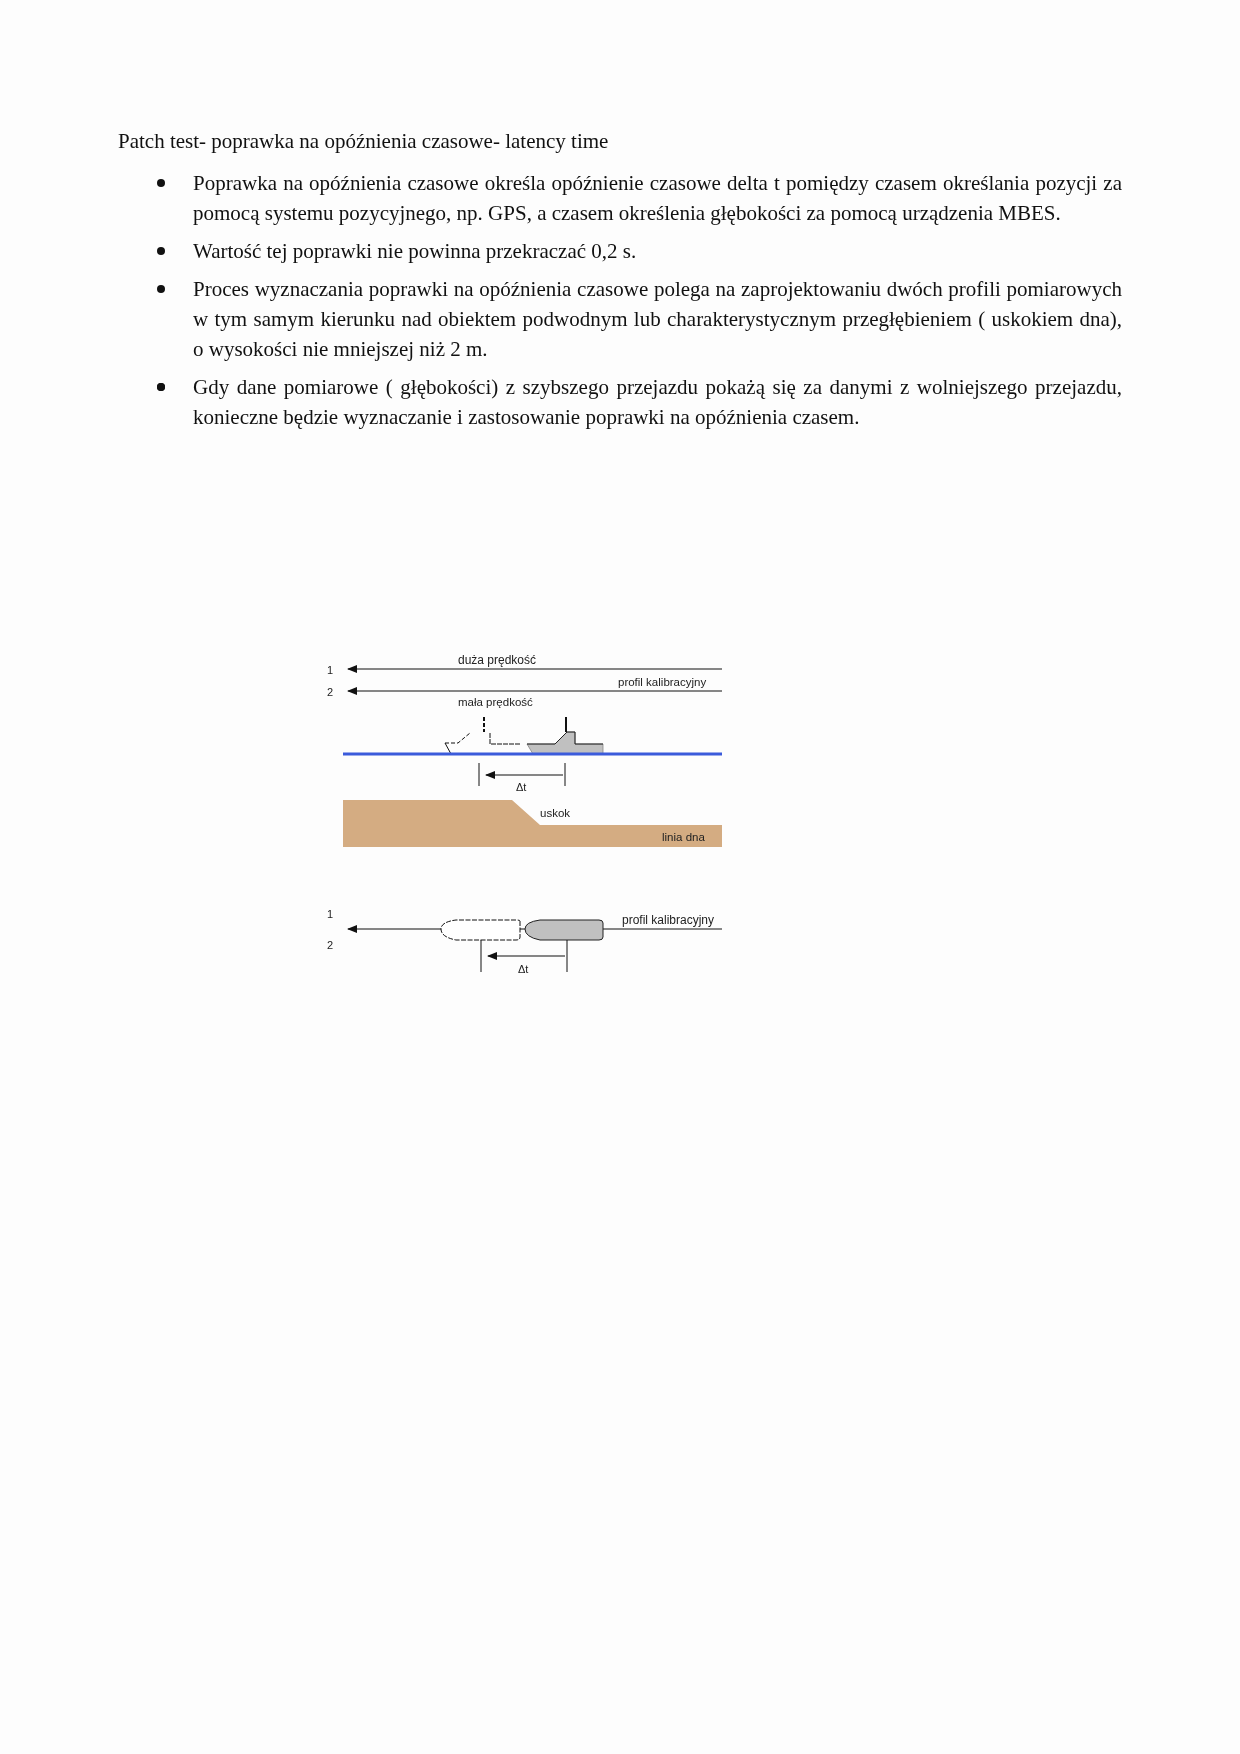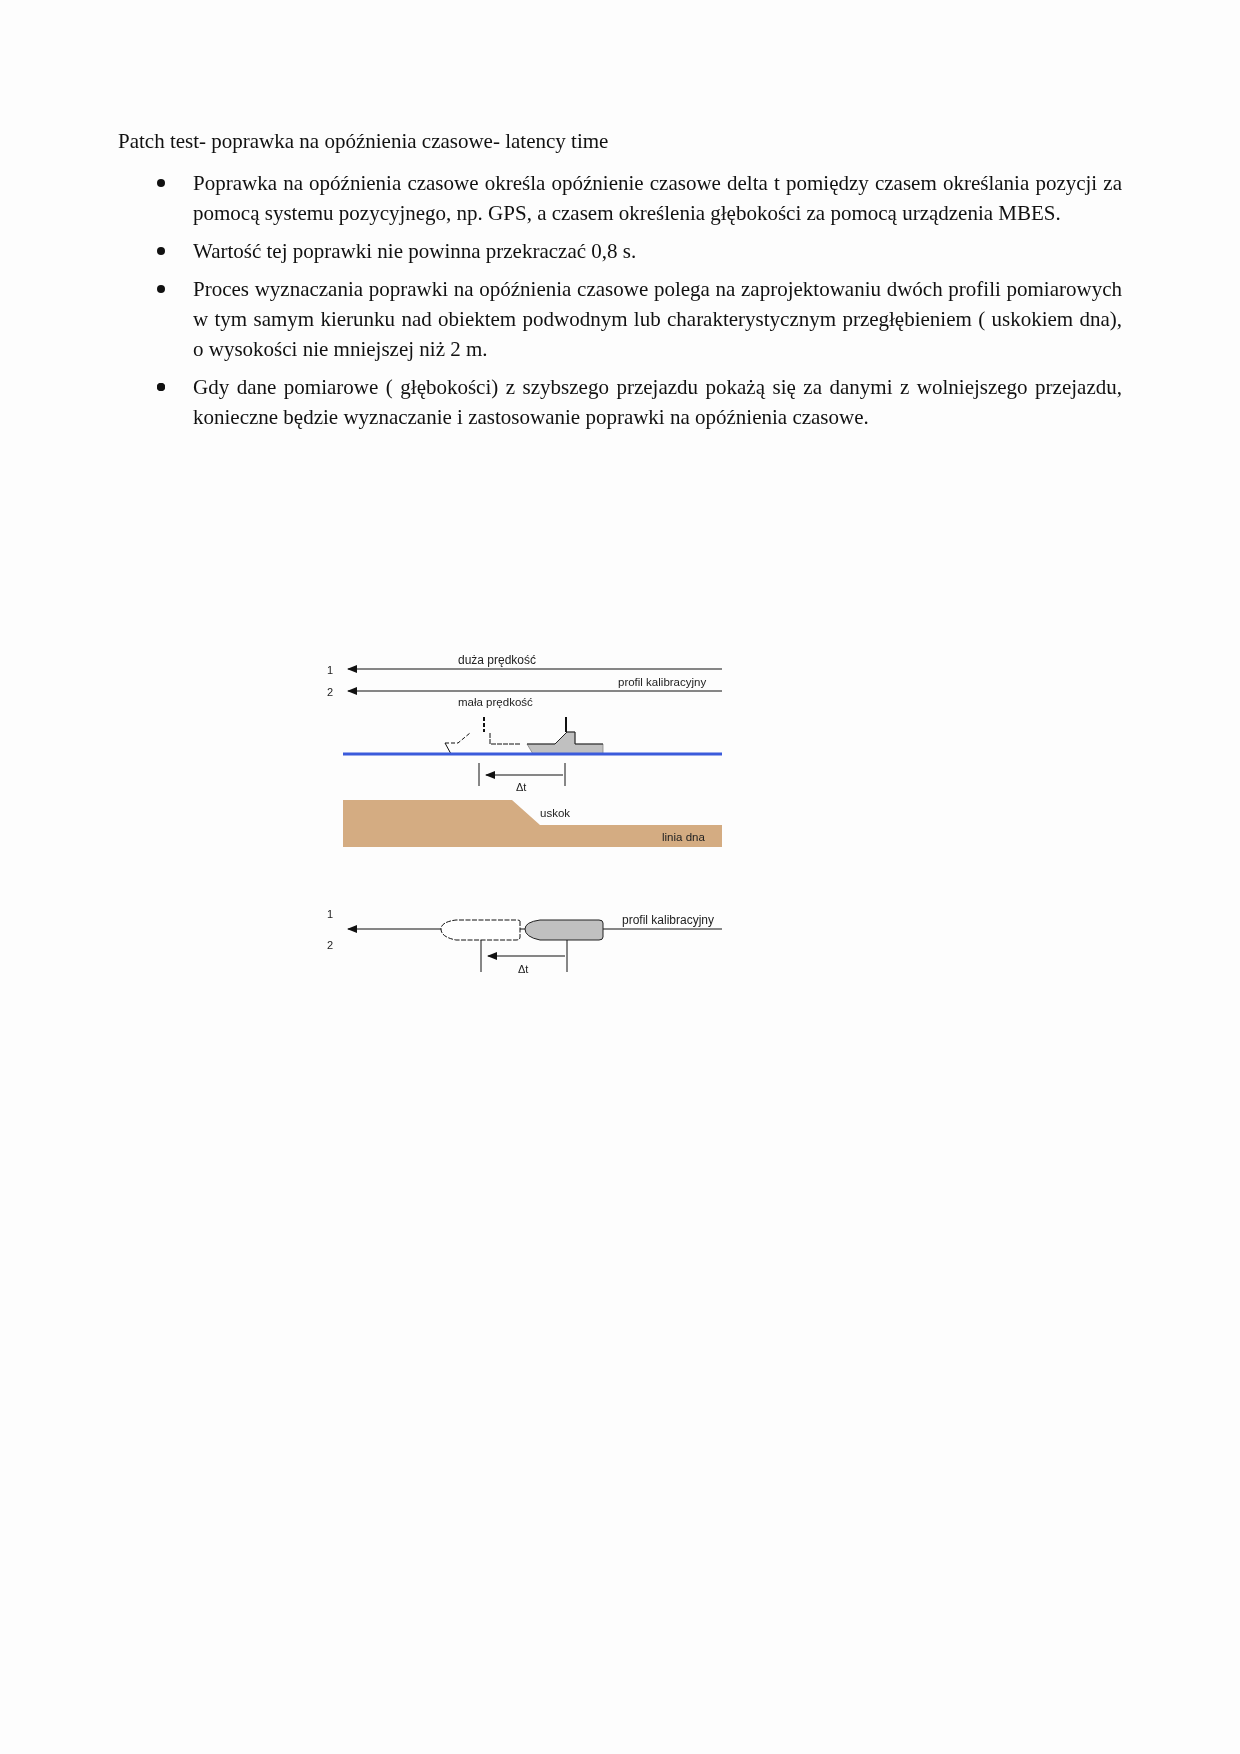--- a/index.html
+++ b/index.html
@@ -35,32 +35,32 @@
 <div class="page">
   <div class="title">Patch test- poprawka na opóźnienia czasowe- latency time</div>
 
   <ul class="list">
     <li class="item">
       <span class="bullet"></span>
       <span>Poprawka na opóźnienia czasowe określa opóźnienie czasowe delta t pomiędzy czasem określania pozycji za pomocą systemu pozycyjnego, np. GPS, a czasem określenia głębokości za pomocą urządzenia MBES.</span>
     </li>
     <li class="item">
       <span class="bullet"></span>
-      <span>Wartość tej poprawki nie powinna przekraczać 0,8 s.</span>
+      <span>Wartość tej poprawki nie powinna przekraczać 0,2 s.</span>
     </li>
     <li class="item">
       <span class="bullet"></span>
       <span>Proces wyznaczania poprawki na opóźnienia czasowe polega na zaprojektowaniu dwóch profili pomiarowych w tym samym kierunku nad obiektem podwodnym lub charakterystycznym przegłębieniem ( uskokiem dna), o wysokości nie mniejszej niż 2 m.</span>
     </li>
     <li class="item">
       <span class="bullet"></span>
     </li>
     <li class="item">
       <span class="bullet"></span>
-      <span>Gdy dane pomiarowe ( głębokości) z szybszego przejazdu pokażą się za danymi z wolniejszego przejazdu, konieczne będzie wyznaczanie i zastosowanie poprawki na opóźnienia czasowe.</span>
+      <span>Gdy dane pomiarowe ( głębokości) z szybszego przejazdu pokażą się za danymi z wolniejszego przejazdu, konieczne będzie wyznaczanie i zastosowanie poprawki na opóźnienia czasem.</span>
     </li>
   </ul>
 
   <div class="diagram">
     <svg width="460" height="360" viewBox="300 620 460 360" xmlns="http://www.w3.org/2000/svg">
       <defs>
         <marker id="arrowhead" markerWidth="10" markerHeight="8" refX="1" refY="4" orient="auto" markerUnits="userSpaceOnUse">
           <path d="M10,0 L0,4 L10,8 Z" fill="#111"></path>
         </marker>
       </defs>

